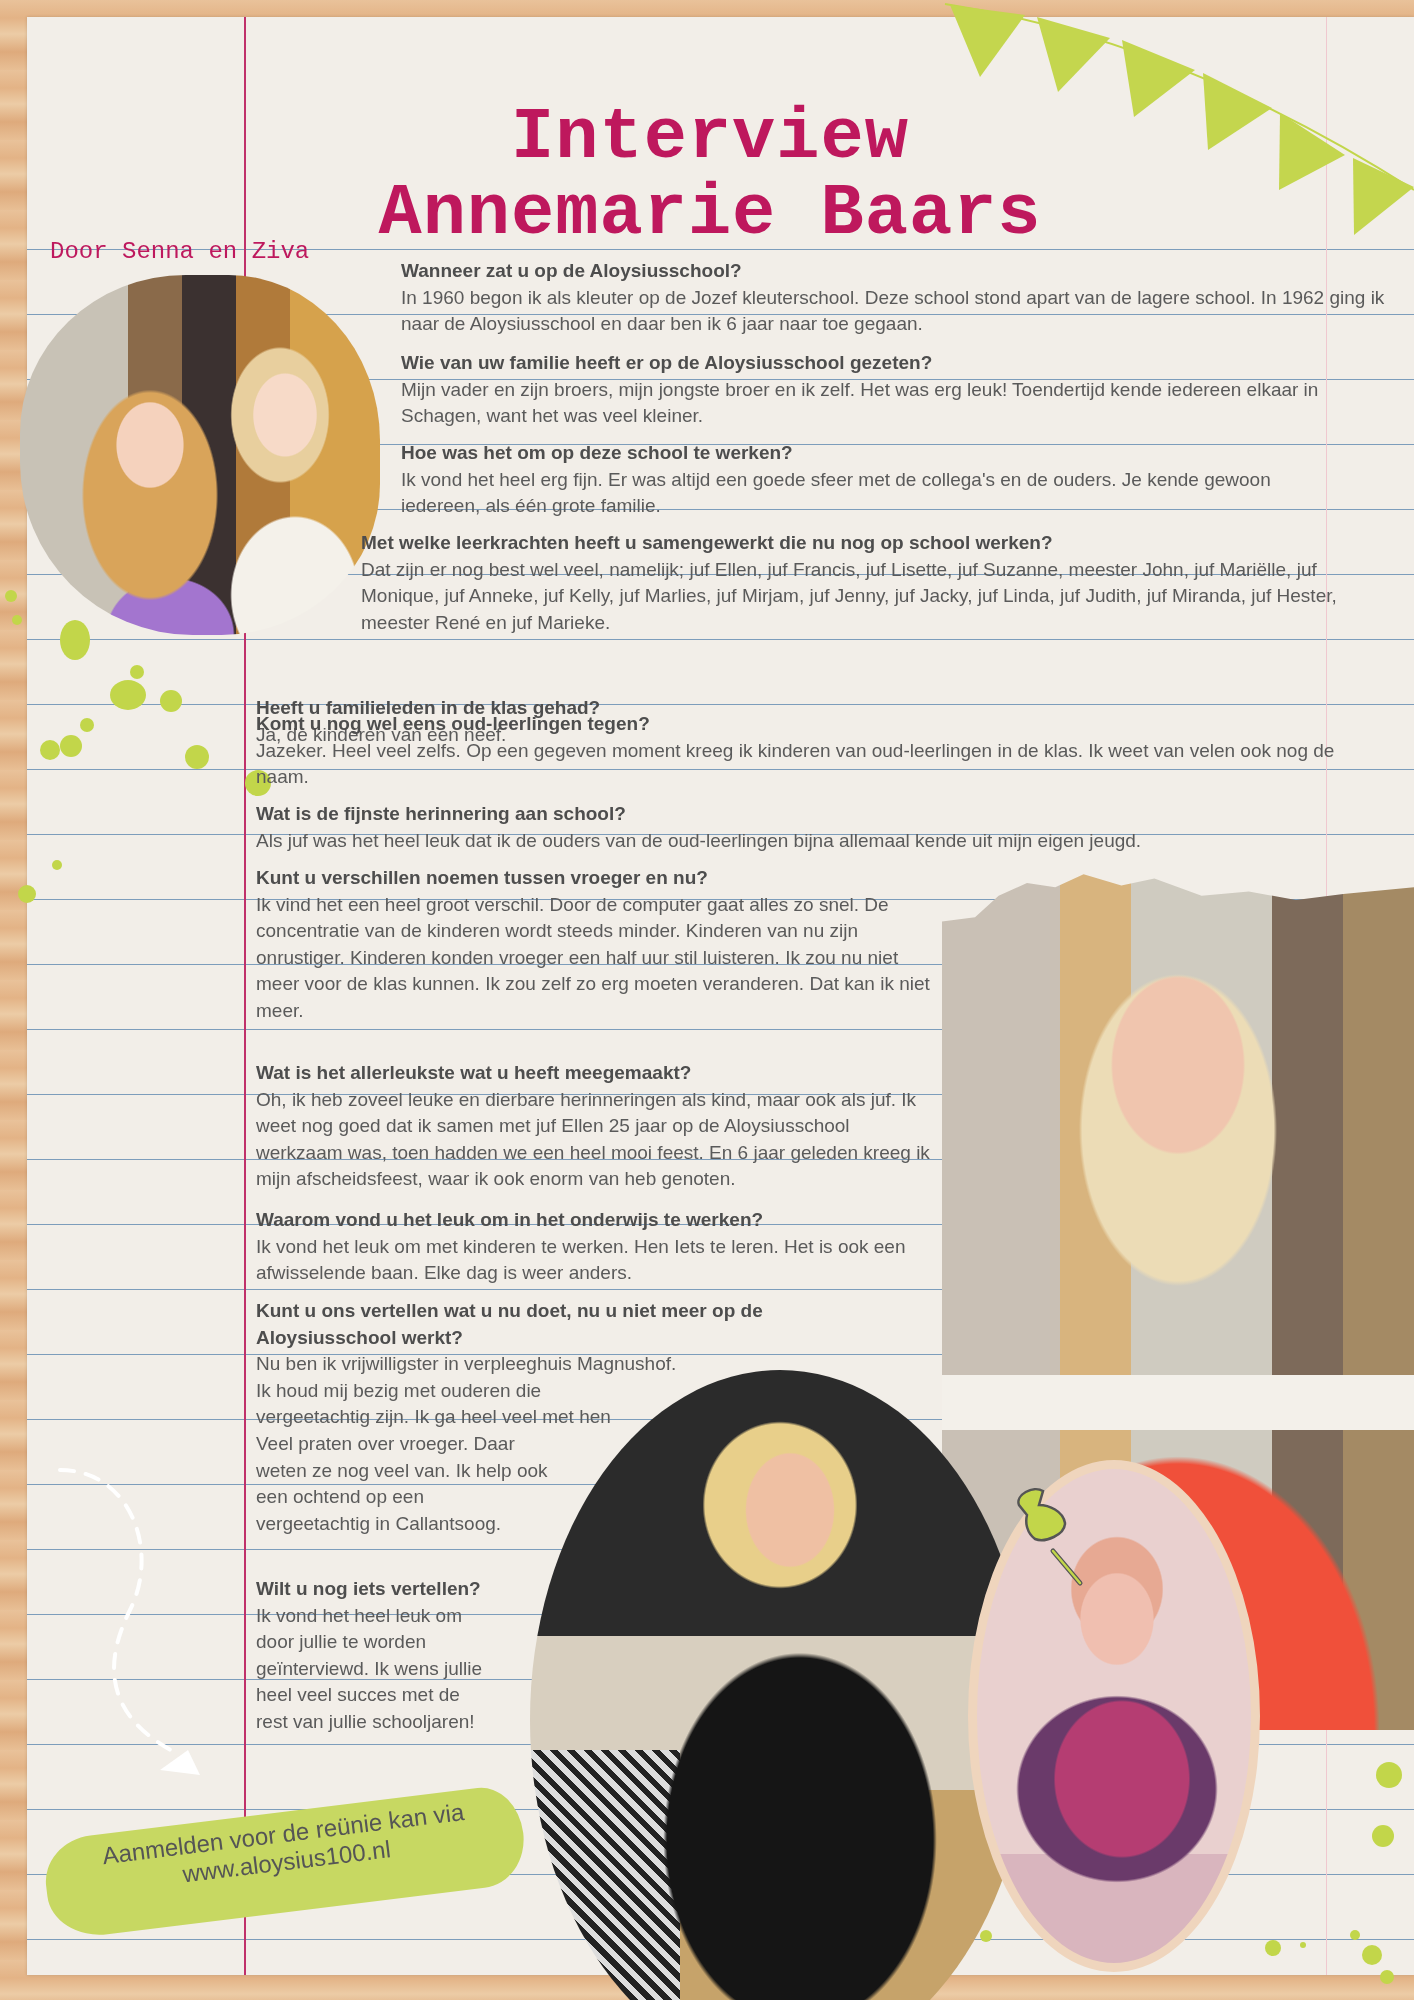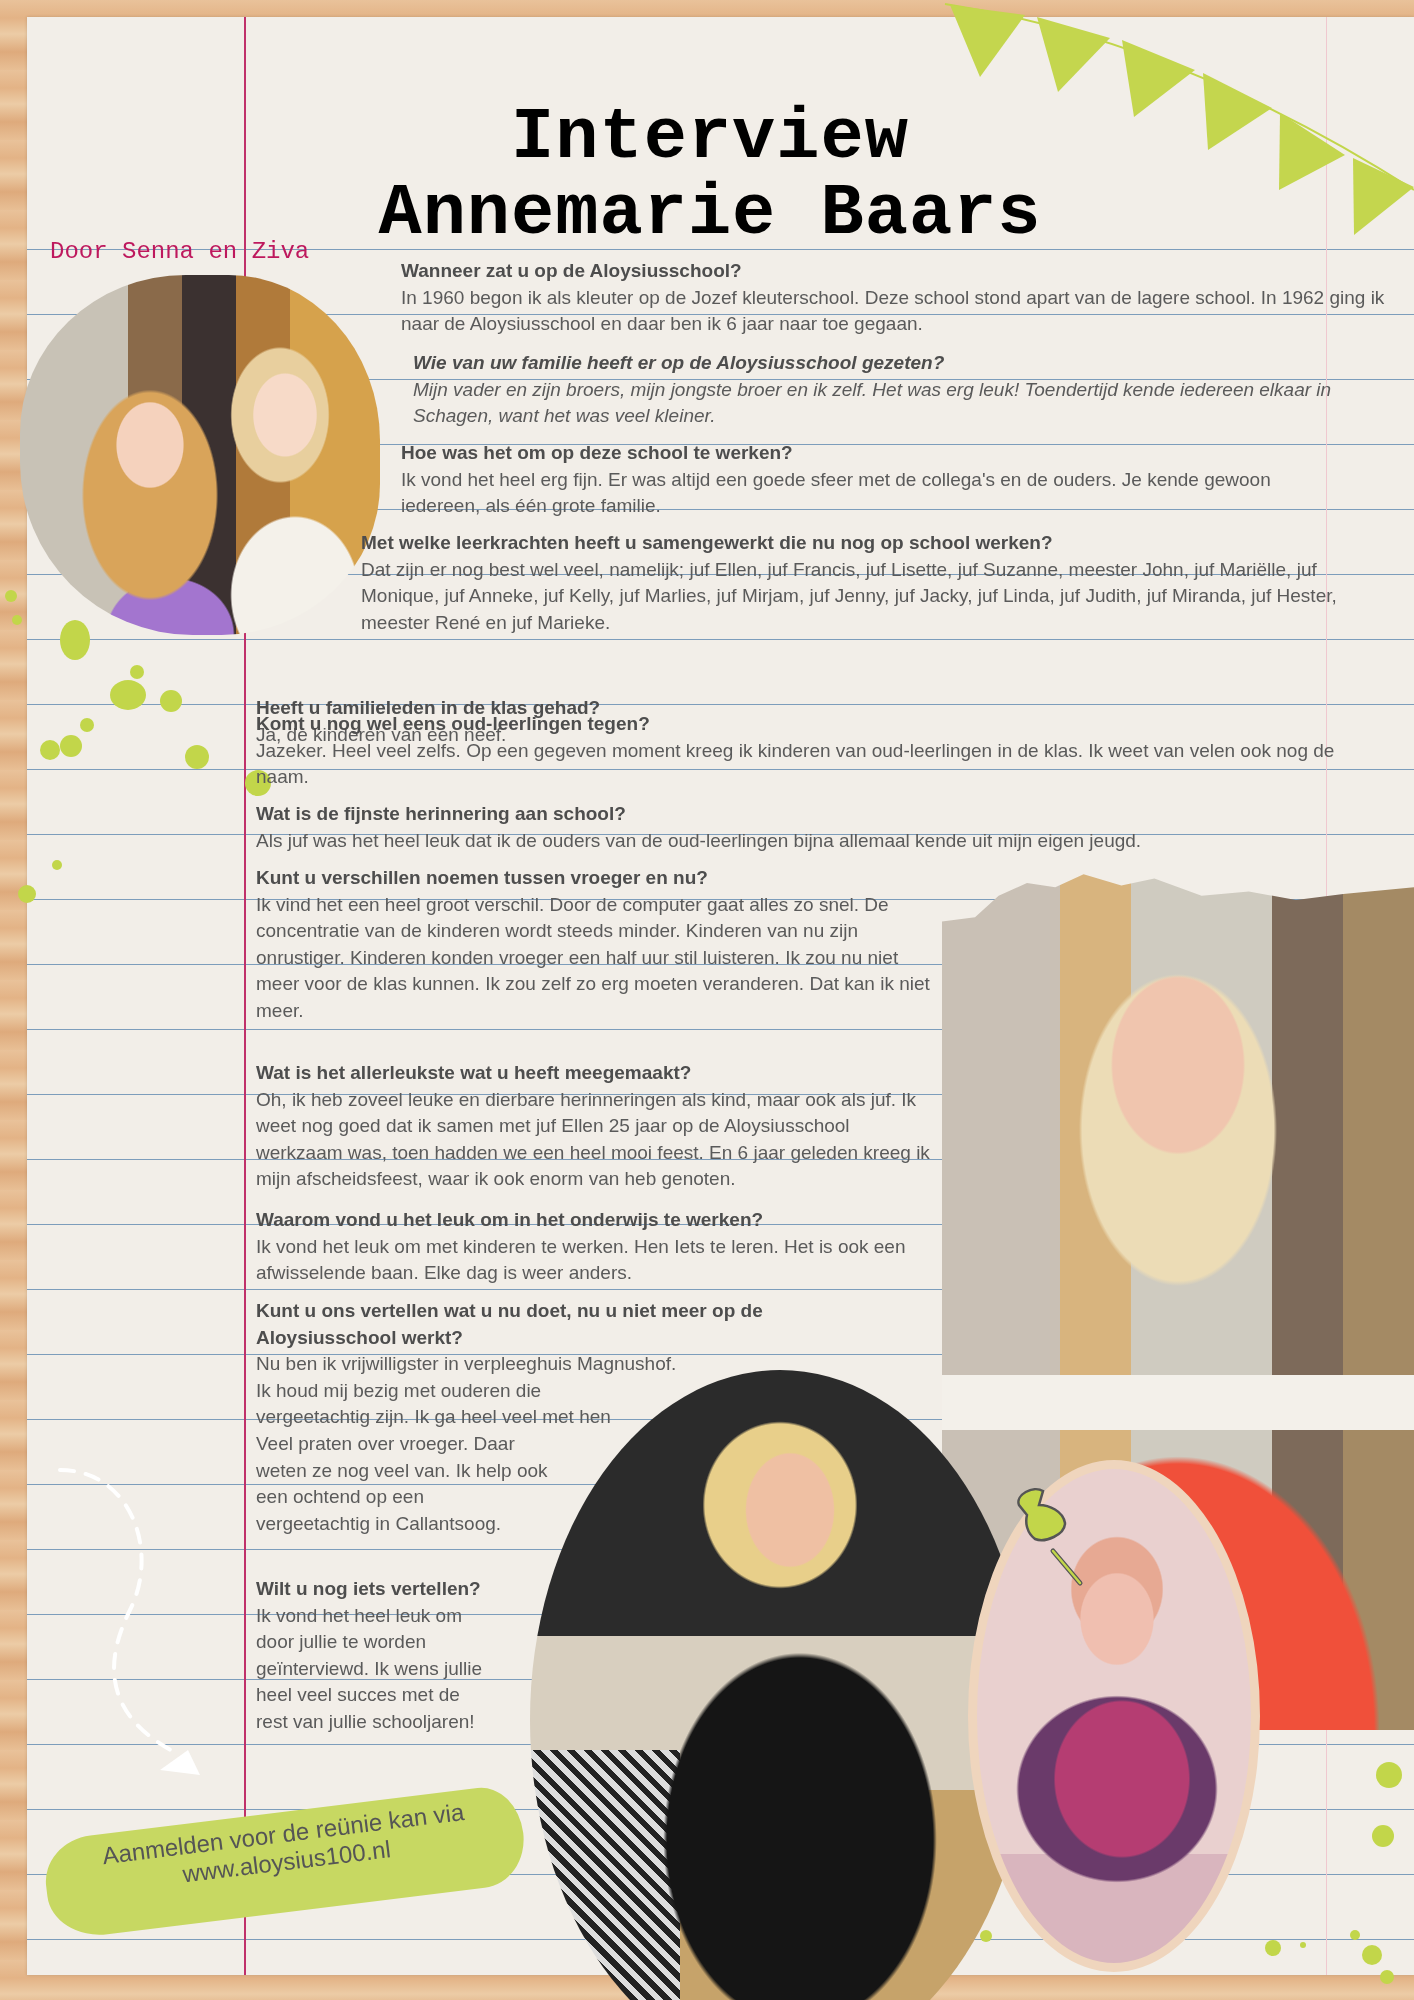--- a/index.html
+++ b/index.html
@@ -18,21 +18,21 @@
     box-shadow: 0 0 3px rgba(0,0,0,0.15);
   }
   .paper-top-blank {
     position:absolute; left:27px; top:17px; width:1387px; height:230px; background:#f2eee8;
   }
   .margin-line { position:absolute; top:17px; height:1958px; width:2px; background:#c0306a; left:244px; }
   .margin-line.faint { left:1326px; width:1px; background:#f0c8cf; }
   .title {
     position:absolute; left:300px; width:820px; top:52px; text-align:center;
     font-family:"Liberation Mono", "DejaVu Sans Mono", monospace; font-size:72px; line-height:76px;
-    color:#000000; font-weight:bold; letter-spacing:1px;
+    color:#be185d; font-weight:bold; letter-spacing:1px;
   }
   .byline {
     position:absolute; left:50px; top:224px;
     font-family:"Liberation Mono", monospace; font-size:24px; color:#be185d;margin-top:14px;
   }
   .qa { position:absolute; color:#555; font-size:19px; line-height:26.6px; }
   .qa .q { font-weight:bold; display:block; color:#4d4d4d; }
   .qa .a { display:block; color:#5a5a5a; }
   .bunting { position:absolute; left:0; top:0; }
   .photo { position:absolute; overflow:hidden; }
@@ -162,21 +162,21 @@
 
 <svg class="arrow" width="150" height="330" viewBox="0 0 150 330">
   <path d="M10,20 C80,20 110,100 80,160 C50,220 60,270 130,305" stroke="#ffffff" stroke-width="4" stroke-dasharray="14 12" fill="none" stroke-linecap="round"></path>
   <polygon points="138,300 110,320 150,325" fill="#ffffff"></polygon>
 </svg>
 
 <div class="qa" style="left:401px;top:258px;width:1000px;">
   <span class="q">Wanneer zat u op de Aloysiusschool?</span>
   <span class="a">In 1960 begon ik als kleuter op de Jozef kleuterschool. Deze school stond apart van de lagere school. In 1962 ging ik naar de Aloysiusschool en daar ben ik 6 jaar naar toe gegaan.</span>
 </div>
-<div class="qa" style="left:413px;top:350px;width:990px;font-style:italic;">
+<div class="qa" style="left:401px;top:350px;width:990px;">
   <span class="q">Wie van uw familie heeft er op de Aloysiusschool gezeten?</span>
   <span class="a">Mijn vader en zijn broers, mijn jongste broer en ik zelf. Het was erg leuk! Toendertijd kende iedereen elkaar in Schagen, want het was veel kleiner.</span>
 </div>
 <div class="qa" style="left:401px;top:440px;width:940px;">
   <span class="q">Hoe was het om op deze school te werken?</span>
   <span class="a">Ik vond het heel erg fijn. Er was altijd een goede sfeer met de collega's en de ouders. Je kende gewoon iedereen, als één grote familie.</span>
 </div>
 <div class="qa" style="left:361px;top:530px;width:1020px;">
   <span class="q">Met welke leerkrachten heeft u samengewerkt die nu nog op school werken?</span>
   <span class="a">Dat zijn er nog best wel veel, namelijk; juf Ellen, juf Francis, juf Lisette, juf Suzanne, meester John, juf Mariëlle, juf Monique, juf Anneke, juf Kelly, juf Marlies, juf Mirjam, juf Jenny, juf Jacky, juf Linda, juf Judith, juf Miranda, juf Hester, meester René en juf Marieke.</span>

